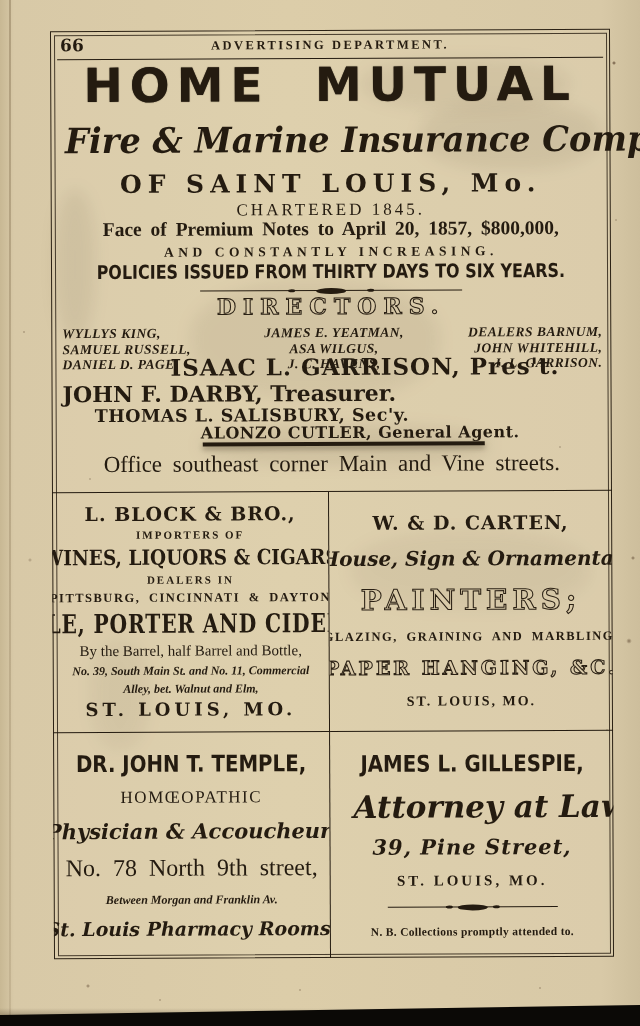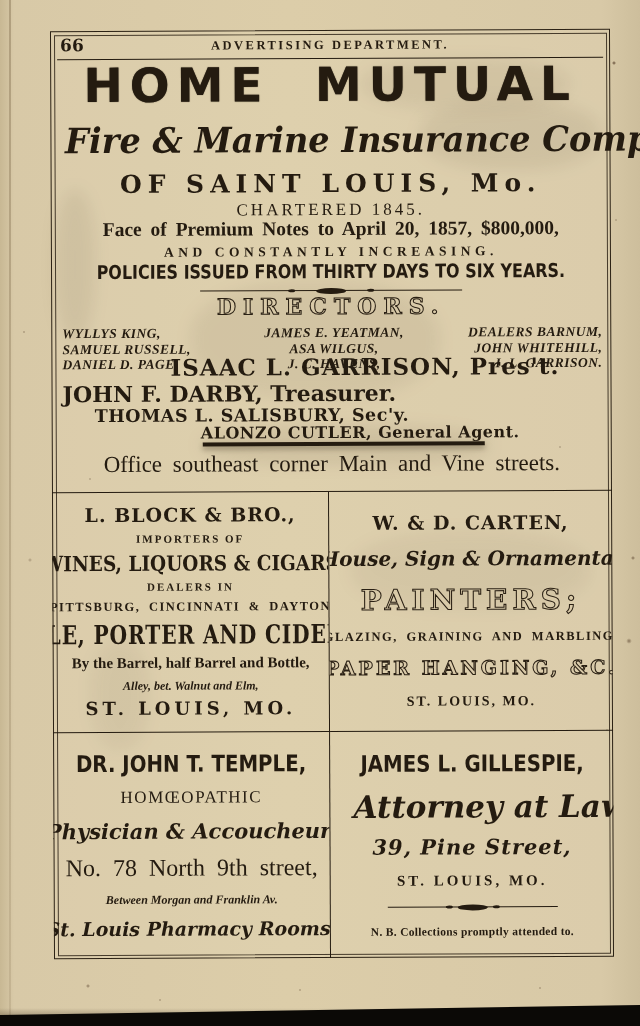--- a/index.html
+++ b/index.html
@@ -121,21 +121,21 @@
   .q div{line-height:1.05;}
 
   .ad-name-serif{font-family:"DejaVu Serif",serif;font-weight:bold;font-size:19px;letter-spacing:1px;}
   .ad-name-sans{font-family:"DejaVu Sans",sans-serif;font-weight:bold;font-size:23px;}
   .ad-name-sans .sx{transform:scaleX(.86);}
   .tiny-caps{font-size:11px;font-weight:bold;letter-spacing:2px;}
   .big-serif{font-family:"DejaVu Serif",serif;font-weight:bold;font-size:21px;}
   .big-serif .sx{transform:scaleX(.88);}
   .huge-serif{font-family:"DejaVu Serif",serif;font-weight:bold;font-size:26px;}
   .huge-serif .sx{transform:scaleX(.78);letter-spacing:1px;}
-  .bold-line{font-size:15px;font-weight:bold;}
+  .bold-line{font-size:15px;font-weight:normal;}
   .addr-italic{font-size:12px;font-weight:bold;font-style:italic;}
   .stl-wide{font-family:"DejaVu Serif",serif;font-weight:bold;font-size:18px;letter-spacing:4px;}
   .bl-med{font-size:20px;}
   .painters{font-family:"DejaVu Serif",serif;font-weight:bold;font-size:28px;letter-spacing:5px;}
   .paperhang{font-family:"DejaVu Serif",serif;font-weight:bold;font-size:19px;letter-spacing:3px;}
   .glazing{font-size:12.5px;font-weight:bold;letter-spacing:1.5px;word-spacing:4px;}
   .carten-addr{font-size:12px;font-weight:bold;letter-spacing:.5px;}
   .stl-small{font-size:14px;font-weight:bold;letter-spacing:2px;}
   .homeo{font-size:17px;letter-spacing:1.5px;}
   .physician{font-size:21px;}
@@ -218,20 +218,21 @@
     <div class="adgrid">
 
       <div class="q q-tl">
         <div class="ad-name-serif">L. BLOCK &amp; BRO.,</div>
         <div class="tiny-caps">IMPORTERS OF</div>
         <div class="big-serif"><span class="sx">WINES, LIQUORS &amp; CIGARS</span></div>
         <div class="tiny-caps">DEALERS IN</div>
         <div class="glazing">PITTSBURG, CINCINNATI &amp; DAYTON</div>
         <div class="huge-serif"><span class="sx">ALE, PORTER AND CIDER,</span></div>
         <div class="bold-line">By the Barrel, half Barrel and Bottle,</div>
+        <div class="addr-italic">No. 39, South Main St. and No. 11, Commercial</div>
         <div class="addr-italic">Alley, bet. Walnut and Elm,</div>
         <div class="stl-wide">ST. LOUIS, MO.</div>
       </div>
 
       <div class="q q-tr">
         <div class="ad-name-serif">W. &amp; D. CARTEN,</div>
         <div class="blackletter bl-med">House, Sign &amp; Ornamental</div>
         <div class="painters hollow">PAINTERS;</div>
         <div class="glazing">GLAZING, GRAINING AND MARBLING,</div>
         <div class="paperhang hollow">PAPER HANGING, &amp;C.</div>

